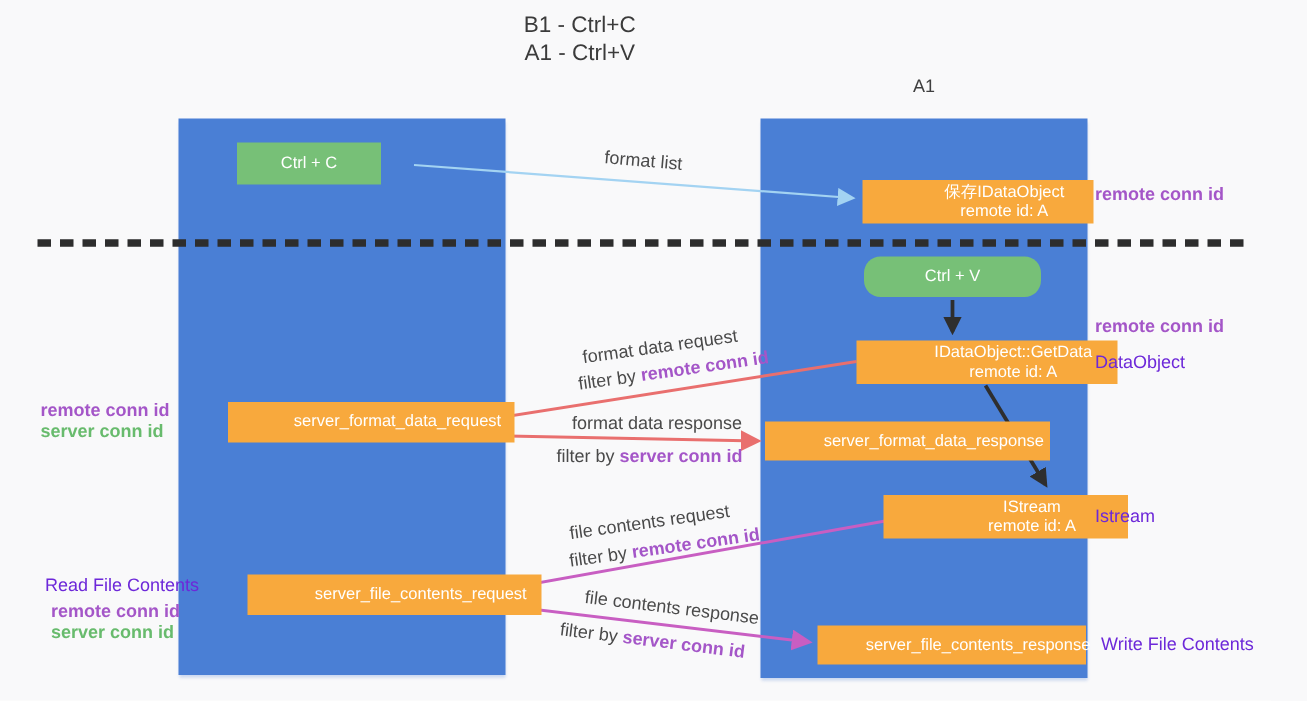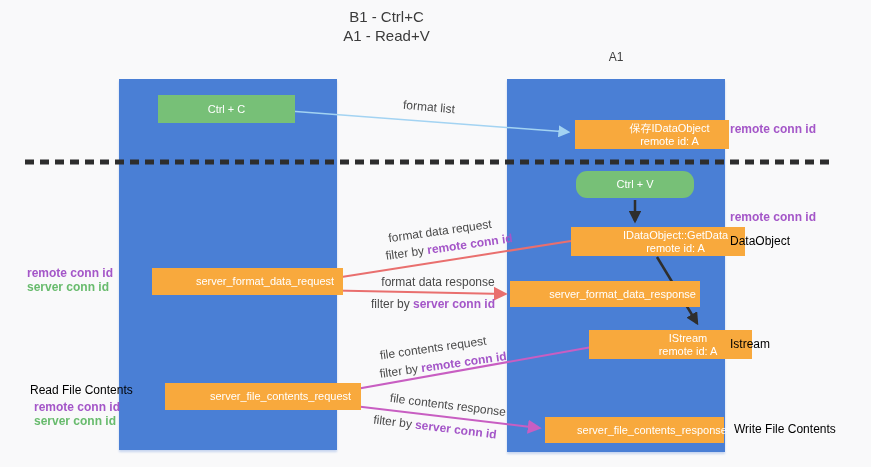--- a/index.html
+++ b/index.html
@@ -30,31 +30,31 @@
   .node.orange { background: #f8a93d; padding-left: 35px; }
   .overlay { position: absolute; left: 0; top: 0; z-index: 5; }
   .node, .elabel, .side-label { z-index: 10; }
   .elabel {
     position: absolute; white-space: nowrap; font-size: 12px; color: #4a4a4a;
     transform: translate(-50%, -50%) rotate(var(--rot, 0deg));
   }
   .side-label { position: absolute; font-size: 12px; white-space: nowrap; }
   .conn-purple { color: #a456c8; font-weight: bold; }
   .conn-green  { color: #68bb6d; font-weight: bold; }
-  .plain-dark  { color: #000000; }
+  .plain-dark  { color: #6d28d9; }
   .lbl-lines { line-height: 14px; }
 </style>
 </head>
 <body>
 
 <div class="canvas">
 
   <div class="title">
     <div>B1 - Ctrl+C</div>
-    <div>A1 - Read+V</div>
+    <div>A1 - Ctrl+V</div>
   </div>
 
   <div class="col-header" style="left:556px; top:50px; width:120px;">
     <div>A1</div>
   </div>
 
   <div class="column" style="left:119px; top:79px; width:218px; height:371px;"></div>
   <div class="column" style="left:507px; top:79px; width:218px; height:373px;"></div>
 
   <svg class="overlay" width="871" height="467" viewBox="0 0 871 467">
@@ -75,21 +75,21 @@
     <line x1="25" y1="162" x2="833" y2="162" stroke="#2d2d2d" stroke-width="5" stroke-dasharray="9 6"></line>
     <line x1="276" y1="110" x2="568" y2="132" stroke="#a3d3f2" stroke-width="1.5" marker-end="url(#m-blue)"></line>
     <line x1="635" y1="200" x2="635" y2="221" stroke="#2e2e2e" stroke-width="2.5" marker-end="url(#m-black)"></line>
     <line x1="657" y1="257" x2="697" y2="323" stroke="#2e2e2e" stroke-width="2.5" marker-end="url(#m-black)"></line>
     <line x1="571" y1="241" x2="316" y2="281" stroke="#e96f6e" stroke-width="2" marker-end="url(#m-red)"></line>
     <line x1="310" y1="290" x2="505" y2="294" stroke="#e96f6e" stroke-width="2" marker-end="url(#m-red)"></line>
     <line x1="592" y1="347" x2="317" y2="396" stroke="#c85ec2" stroke-width="2" marker-end="url(#m-magenta)"></line>
     <line x1="312" y1="401" x2="539" y2="428" stroke="#c85ec2" stroke-width="2" marker-end="url(#m-magenta)"></line>
   </svg>
 
-  <div class="node green" style="left:158px; top:95px; width:137px; height:28px;">
+  <div class="node green" style="left:158px; top:95px; width:96px; height:28px;">
     <span>Ctrl + C</span>
   </div>
 
   <div class="node orange" style="left:575px; top:120px; width:119px; height:29px;">
     <span>保存IDataObject</span>
     <span>remote id: A</span>
   </div>
 
   <div class="node green" style="left:576px; top:171px; width:118px; height:27px;border-radius:11px;">
     <span>Ctrl + V</span>

